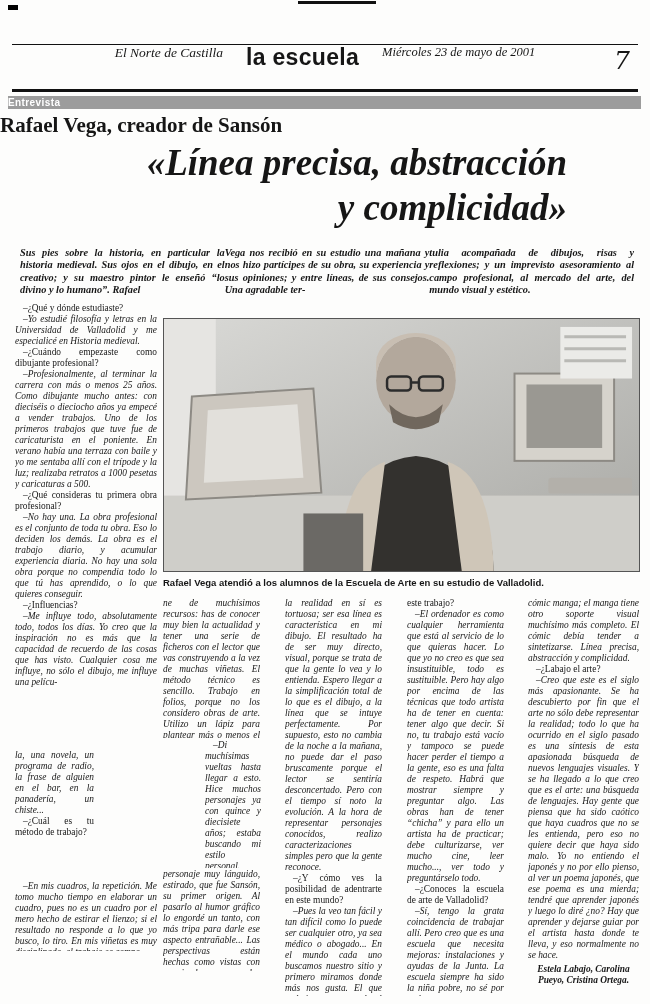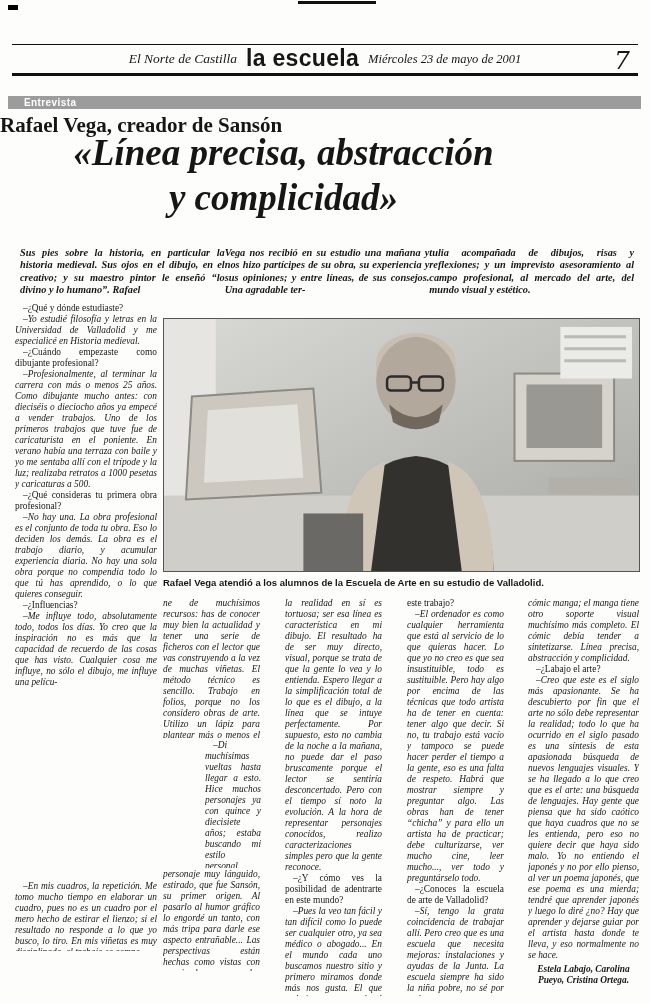--- a/index.html
+++ b/index.html
@@ -5,37 +5,37 @@
   html,body{margin:0;padding:0}
   body{width:650px;height:1004px;position:relative;background:#f6f6f4;
        font-family:"Liberation Serif",serif;color:#161616;overflow:hidden}
   .page{position:absolute;inset:0;background:#fdfdfc}
 
   
   .mark-a{position:absolute;left:8px;top:5px;width:10px;height:5px;background:#000}
   .mark-b{position:absolute;left:298px;top:1px;width:78px;height:3px;background:#111}
 
   
-  .masthead{position:absolute;left:12px;top:44px;width:626px;height:32px;
+  .masthead{position:absolute;left:12px;top:44px;width:626px;height:48px;
             border-top:1.5px solid #111;border-bottom:3px solid #111;
-            display:flex;align-items:center;justify-content:center;gap:9px;box-sizing:border-box}
+            display:flex;align-items:flex-start;justify-content:center;gap:23px;box-sizing:border-box}
   .np-name{font-style:italic;font-size:13.5px;white-space:nowrap}
   .supp{font-family:"Liberation Sans",sans-serif;font-weight:bold;font-size:23px;
         letter-spacing:.3px;white-space:nowrap;position:relative;top:-1px}
   .mdate{font-style:italic;font-size:12.5px;white-space:nowrap}
   .pageno{position:absolute;right:8px;top:1px;font-size:25px;font-style:italic;font-family:"DejaVu Serif",serif}
 
   
   .section-bar{position:absolute;left:8px;top:96px;width:633px;height:13px;background:#9c9c9c;
                color:#fff;font-family:"Liberation Sans",sans-serif;font-weight:bold;font-size:10px;
-               line-height:13px;padding-left:16px;box-sizing:border-box;letter-spacing:.4px}
+               line-height:13px;padding-left:0;box-sizing:border-box;letter-spacing:.4px}
 
   .kicker{position:absolute;left:0;top:113px;width:650px;
           font-weight:bold;font-size:21px}
-  .headline{position:absolute;left:0;top:130px;width:567px;text-align:center;
+  .headline{position:absolute;left:0;top:140px;width:567px;text-align:right;
             font-weight:bold;font-style:italic;font-size:37px;line-height:45px}
 
   
   .lead{position:absolute;left:20px;top:247px;width:614px;display:flex;}
   .lead .lc{flex:1;font-weight:bold;font-style:italic;font-size:10.3px;line-height:12.4px;
             text-align:justify}
 
   
   .photo{position:absolute;left:163px;top:318px;width:477px;height:254px;border:1px solid #555;
          box-sizing:border-box;background:#bbb}
@@ -134,20 +134,24 @@
   <div class="bodycol" id="col1a">
       <p class="q">–¿Qué y dónde estudiaste?</p>
       <p class="a">–Yo estudié filosofía y letras en la Universidad de Valladolid y me especialicé en Historia medieval.</p>
       <p class="q">–¿Cuándo empezaste como dibujante profesional?</p>
       <p class="a">–Profesionalmente, al terminar la carrera con más o menos 25 años. Como dibujante mucho antes: con dieciséis o dieciocho años ya empecé a vender trabajos. Uno de los primeros trabajos que tuve fue de caricaturista en el poniente. En verano había una terraza con baile y yo me sentaba allí con el trípode y la luz; realizaba retratos a 1000 pesetas y caricaturas a 500.</p>
       <p class="q">–¿Qué consideras tu primera obra profesional?</p>
       <p class="a">–No hay una. La obra profesional es el conjunto de toda tu obra. Eso lo deciden los demás. La obra es el trabajo diario, y acumular experiencia diaria. No hay una sola obra porque no compendia todo lo que tú has aprendido, o lo que quieres conseguir.</p>
       <p class="q">–¿Influencias?</p>
       <p class="a">–Me influye todo, absolutamente todo, todos los días. Yo creo que la inspiración no es más que la capacidad de recuerdo de las cosas que has visto. Cualquier cosa me influye, no sólo el dibujo, me influye una pelícu-</p>
     </div>
+  <div class="bodycol" id="col1b">
+      <p class="acont">la, una novela, un programa de radio, la frase de alguien en el bar, en la panadería, un chiste...</p>
+      <p class="q">–¿Cuál es tu método de trabajo?</p>
+    </div>
   <div class="bodycol" id="col1c">
       <p class="a">–En mis cuadros, la repetición. Me tomo mucho tiempo en elaborar un cuadro, pues no es un cuadro por el mero hecho de estirar el lienzo; si el resultado no responde a lo que yo busco, lo tiro. En mis viñetas es muy disciplinado, el trabajo se compo-</p>
     </div>
   <div class="bodycol" id="col2a">
       <p class="acont">ne de muchísimos recursos: has de conocer muy bien la actualidad y tener una serie de ficheros con el lector que vas construyendo a la vez de muchas viñetas. El método técnico es sencillo. Trabajo en folios, porque no los considero obras de arte. Utilizo un lápiz para plantear más o menos el texto y las demás cosas, y rotuladores.</p>
     </div>
   <div class="bodycol" id="col2b">
       <p class="a">–Di muchísimas vueltas hasta llegar a esto. Hice muchos personajes ya con quince y diecisiete años; estaba buscando mi estilo personal. Llegué a un</p>
     </div>
   <div class="bodycol" id="col2c">

